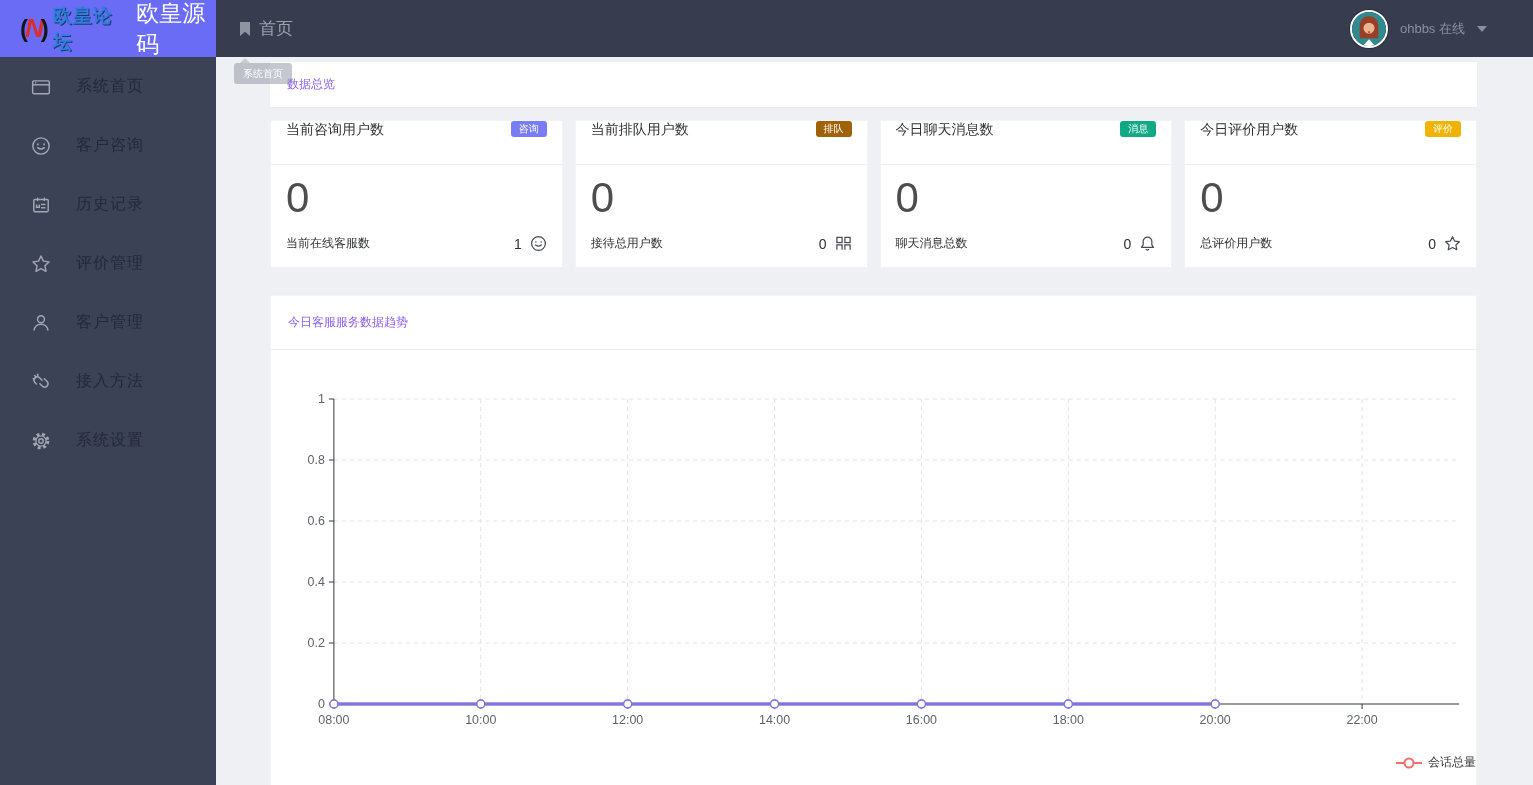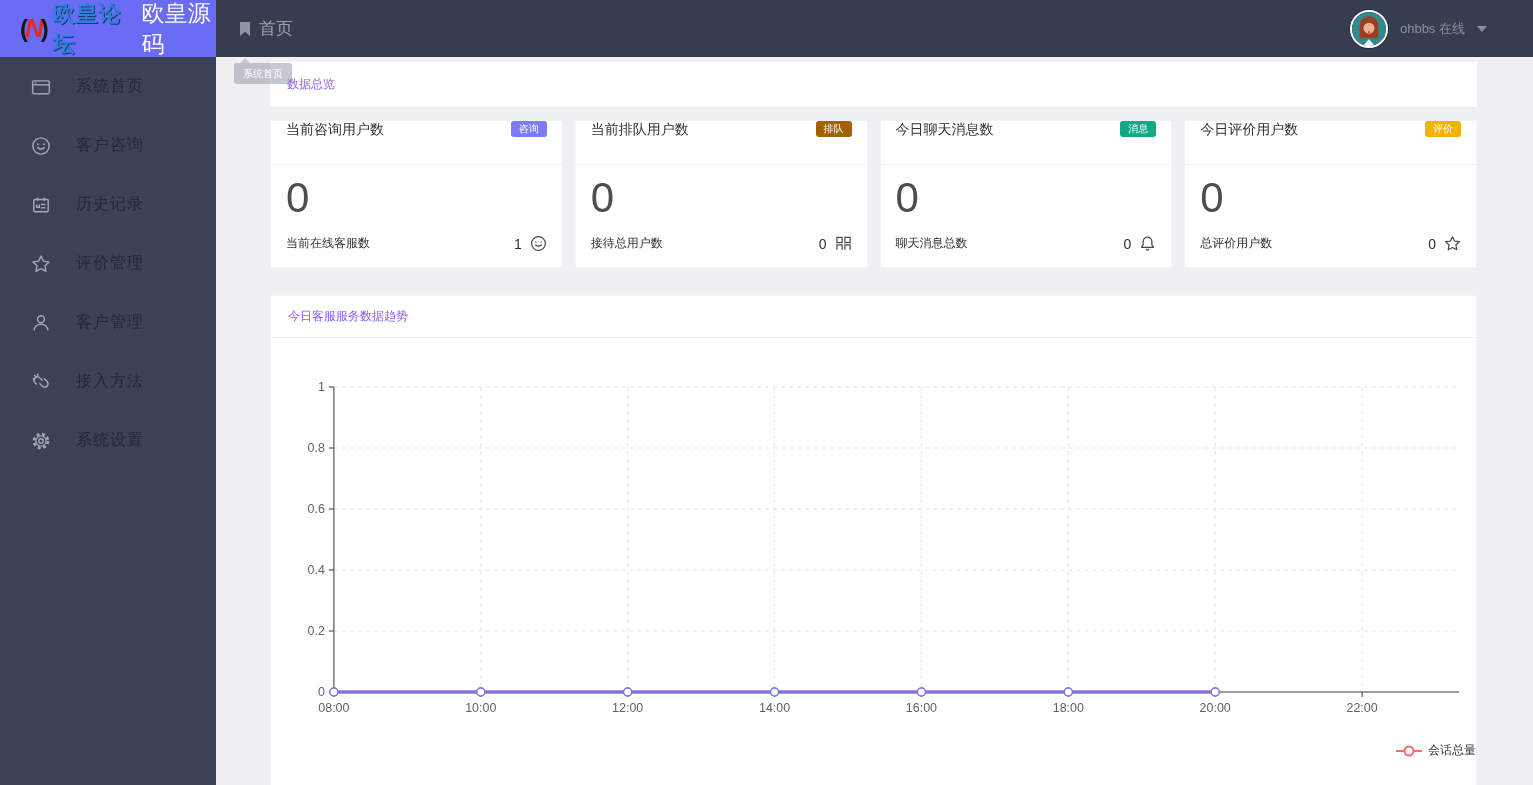--- a/index.html
+++ b/index.html
@@ -8,21 +8,21 @@
     position:relative; overflow:hidden;
     background:#eff0f4;
     font-family:"Liberation Sans","DejaVu Sans",sans-serif;
     color:#303133;
   }
   
   .topbar { position:absolute; top:0; left:0; right:0; height:57px; background:#373c4f; display:flex; align-items:stretch; z-index:10; }
   .logo-block { width:216px; background:#6a6cf5; display:flex; align-items:center; padding-left:20px; flex:none; }
   .paren { color:#15161d; font-weight:900; font-size:24px; }
   .logo-n { color:#e02b2b; font-weight:900; font-size:26px; margin:0 -3px; font-style:italic; }
-  .logo-forum { color:#2f7fe0; font-weight:800; font-size:22px; letter-spacing:1px; margin-left:4px; text-shadow:1px 1px 0 #1a3a66; }
+  .logo-forum { color:#2f7fe0; font-weight:800; font-size:19px; letter-spacing:1px; margin-left:4px; text-shadow:1px 1px 0 #1a3a66; }
   .logo-name { color:#ffffff; font-size:23px; margin-left:14px; }
   .nav-home { display:flex; align-items:center; gap:7px; padding:0 22px; color:#9aa0ad; font-size:17px; cursor:pointer; }
   .nav-home svg { display:block; }
   .user-area { margin-left:auto; display:flex; align-items:center; gap:12px; padding-right:46px; cursor:pointer; }
   .avatar { width:38px; height:38px; border-radius:50%; border:2px solid #fff; box-shadow:0 0 0 1px rgba(0,0,0,.25); overflow:hidden; flex:none; }
   .user-name { color:#8b909d; font-size:13px; }
   .caret { width:0; height:0; border-left:5px solid transparent; border-right:5px solid transparent; border-top:6px solid #8b909d; }
   
   .sidebar { position:absolute; top:57px; left:0; bottom:0; width:216px; background:#3c4255; z-index:9; }
   .side-item { height:59px; display:flex; align-items:center; padding-left:30px; cursor:pointer; }
@@ -40,21 +40,21 @@
   .stat-head { height:44px; flex:none; display:flex; align-items:flex-start; justify-content:space-between; padding:0 15px; border-bottom:1px solid #eef0f5; }
   .stat-title { font-size:14px; color:#303133; }
   .badge { font-size:10px; color:#fff; padding:3px 8px; border-radius:3px; line-height:1; }
   .stat-value { font-size:42px; color:#4d4d4d; margin:10px 0 0 15px; line-height:1.1; }
   .stat-foot { margin-top:auto; display:flex; align-items:center; justify-content:space-between; padding:0 15px 15px; }
   .stat-foot .flabel { font-size:12px; color:#303133; }
   .stat-foot .fright { display:flex; align-items:center; gap:8px; font-size:14px; color:#303133; }
   .stat-foot .fright svg { display:block; }
   
   .chart-card { background:#fff; height:600px; border:1px solid #f2f3f6; }
-  .chart-head { height:42px; display:flex; align-items:center; padding:0 17px; border-bottom:1px solid #eef0f5; }
+  .chart-head { height:54px; display:flex; align-items:center; padding:0 17px; border-bottom:1px solid #eef0f5; }
   .chart-body { padding:0; }
   #chart-svg { display:block; width:100%; height:400px; }
   #chart-svg text.tick { font-size:12.5px; fill:#5e626b; font-family:"Liberation Sans","DejaVu Sans",sans-serif; }
   .chart-legend { display:flex; justify-content:center; align-items:flex-end; gap:24px; margin-top:4px;flex-direction:column; }
   .legend-item { display:flex; align-items:center; gap:6px; font-size:12px; color:#333; cursor:pointer; }
 </style>
 </head>
 <body>
 
 <header class="topbar">

